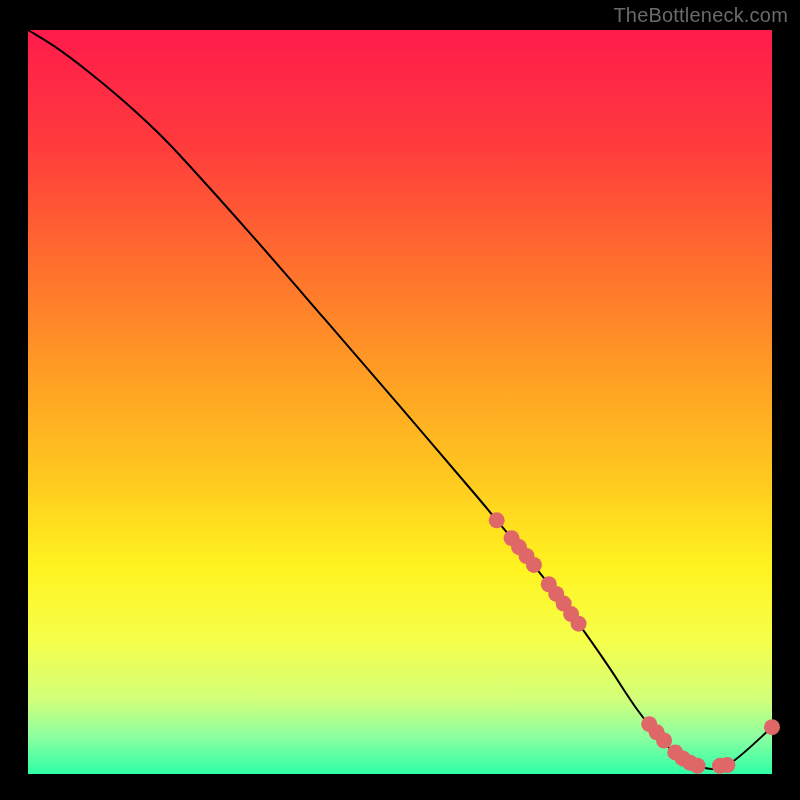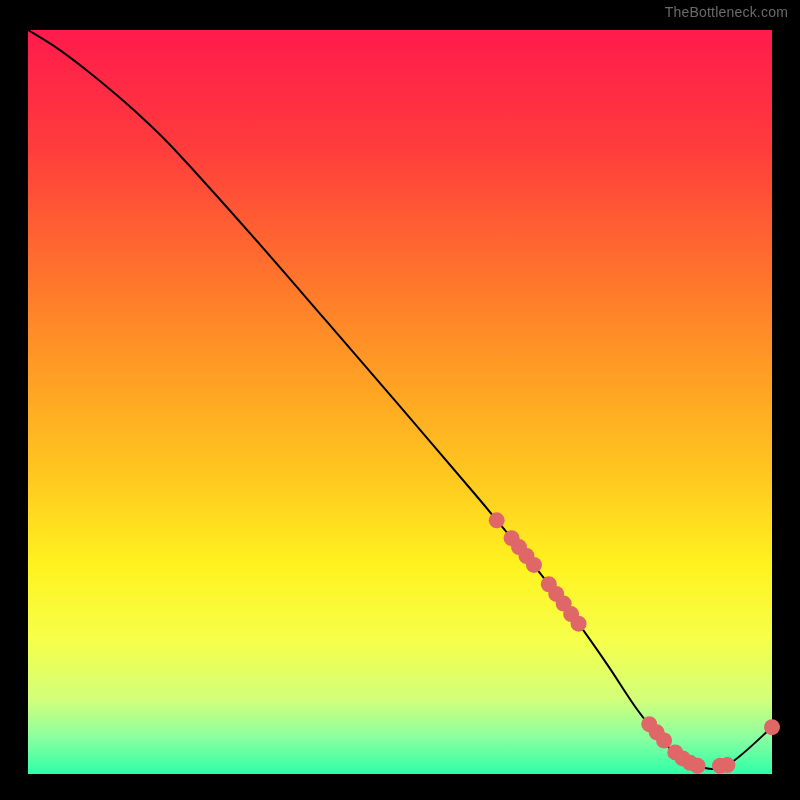--- a/index.html
+++ b/index.html
@@ -14,21 +14,21 @@
   .stage {
     position: relative;
     width: 800px;
     height: 800px;
   }
   .watermark {
     position: absolute;
     top: 4px;
     right: 12px;
     color: #6a6a6a;
-    font-size: 14px;
+    font-size: 20px;
     font-weight: 500;
     letter-spacing: 0.2px;
     user-select: none;
   }
   svg {
     position: absolute;
     top: 0;
     left: 0;
   }
 </style>

